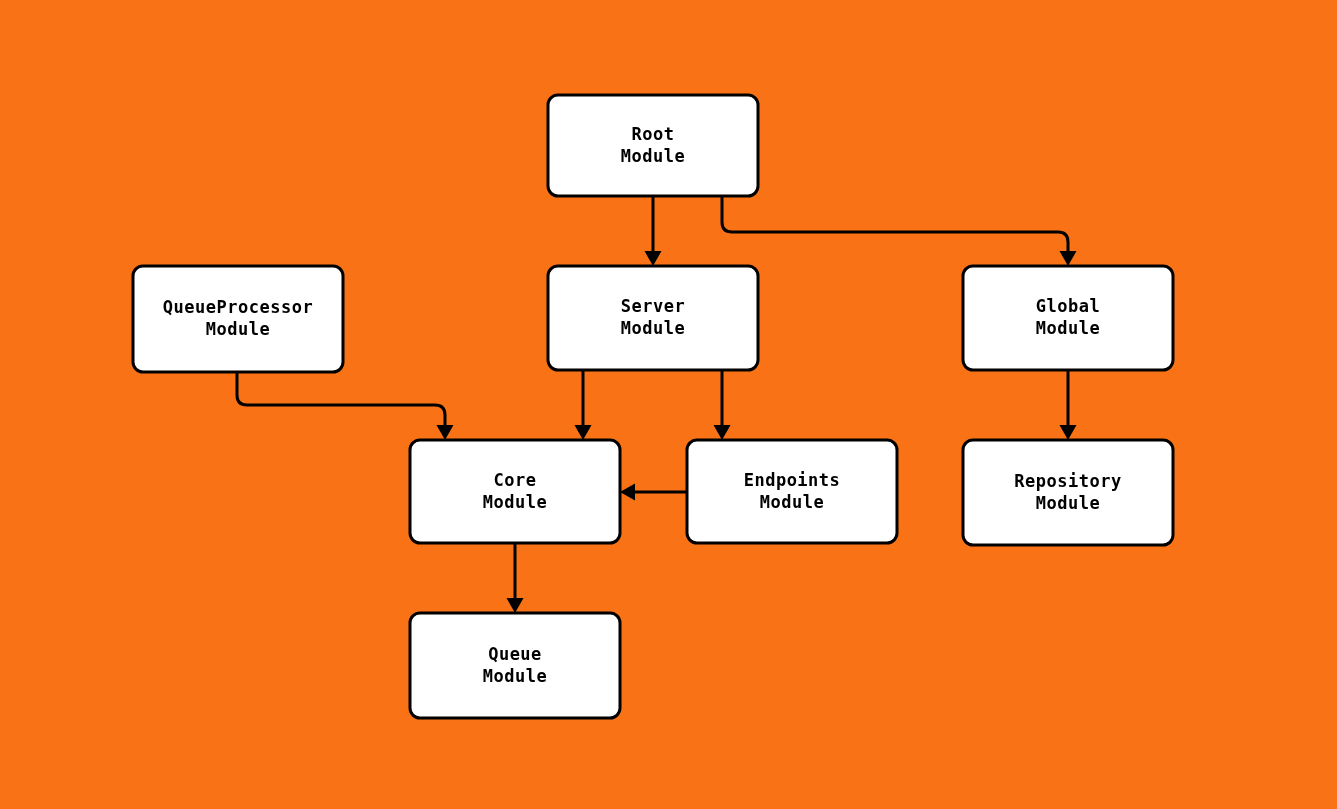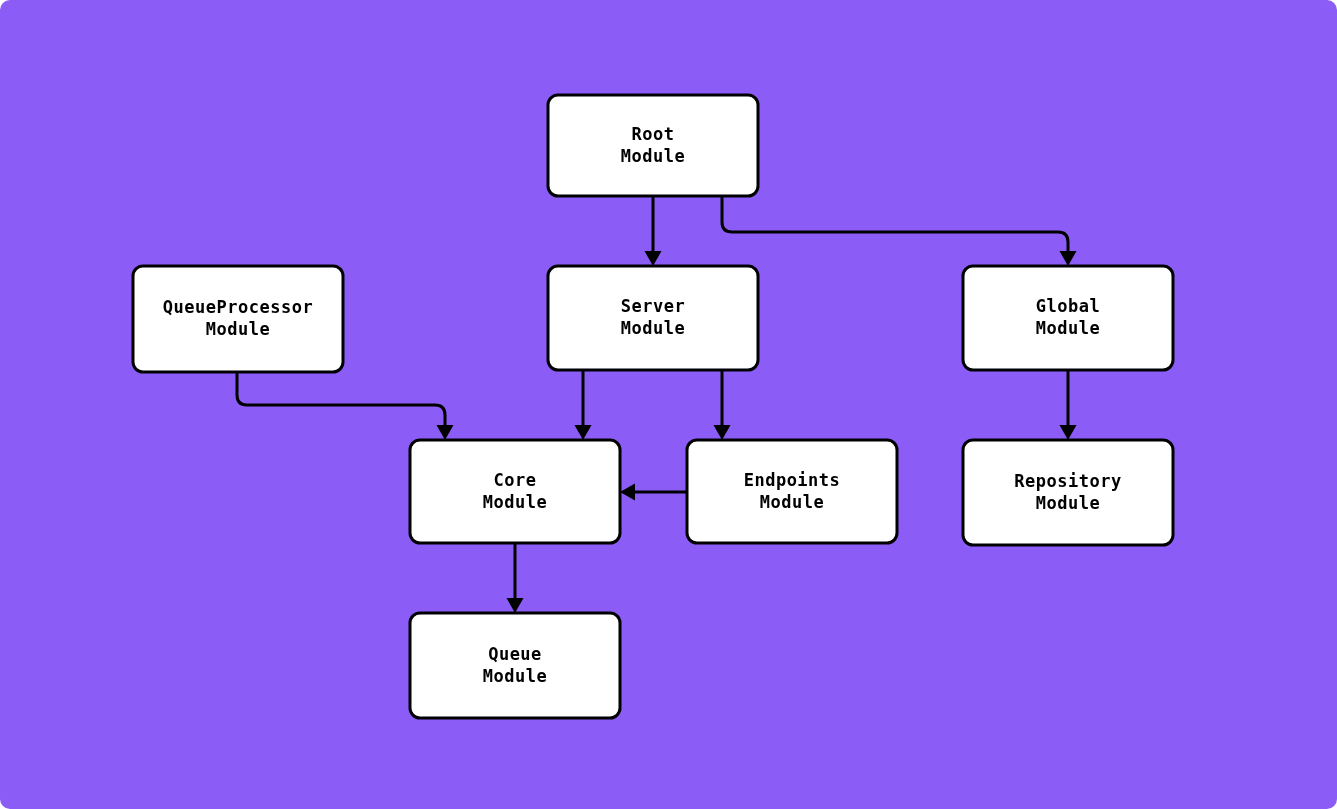--- a/index.html
+++ b/index.html
@@ -11,22 +11,21 @@
   body {
     width: 1337px;
     height: 809px;
     overflow: hidden;
     font-family: "DejaVu Sans Mono", "Liberation Mono", monospace;
   }
   #diagram-root {
     position: relative;
     width: 1337px;
     height: 809px;
-    background: #8b5cf6;
-    border-radius: 10px;
+    background: #f97316;
   }
   svg#diagram-canvas {
     display: block;
     width: 1337px;
     height: 809px;
   }
   .node-box {
     fill: #ffffff;
     stroke: #000000;
     stroke-width: 3;

